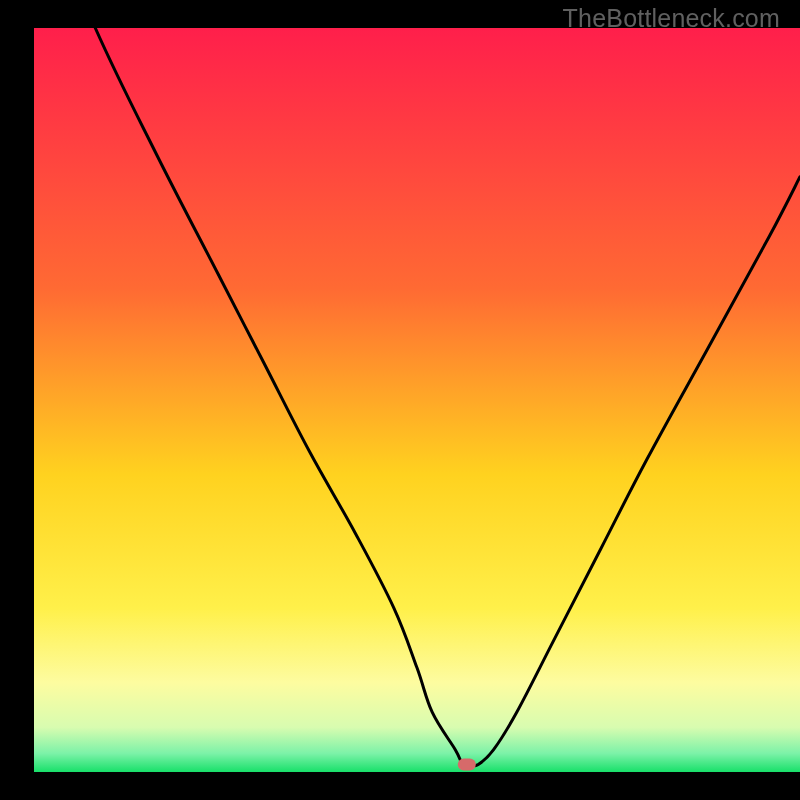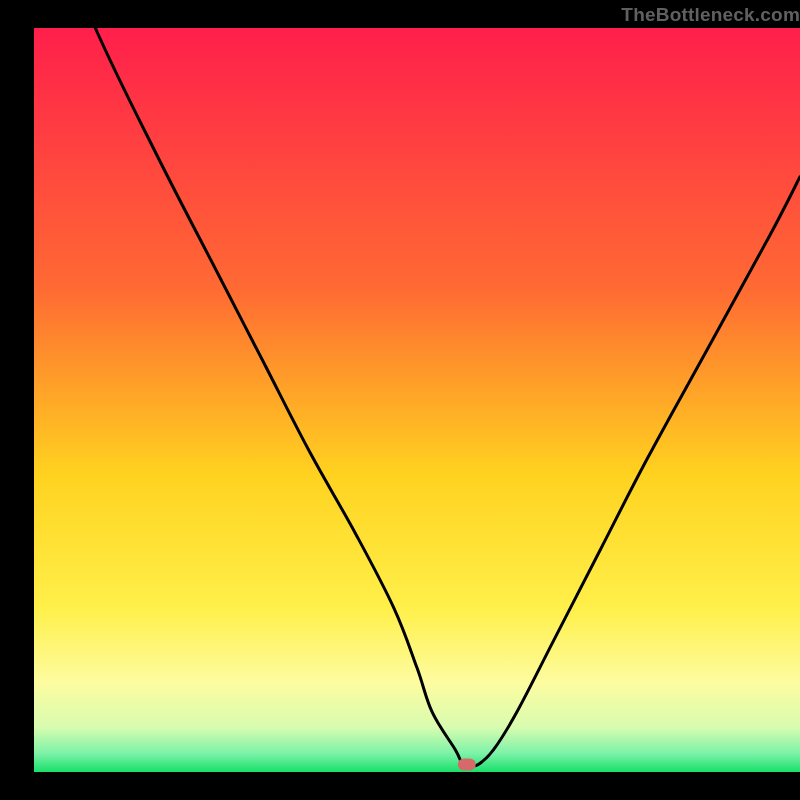--- a/index.html
+++ b/index.html
@@ -15,23 +15,23 @@
     position: relative;
     width: 800px;
     height: 800px;
   }
   svg {
     display: block;
   }
   .watermark {
     position: absolute;
     top: 4px;
-    right: 0;
-    font-size: 19px;
-    font-weight: 700;
+    right: 20px;
+    font-size: 25px;
+    font-weight: 400;
     color: #606060;
     letter-spacing: 0.2px;
     user-select: none;
   }
 </style>
 </head>
 <body>
 
 <div class="chart-wrapper">
   <svg id="chart-svg" width="800" height="800" viewBox="0 0 800 800">

